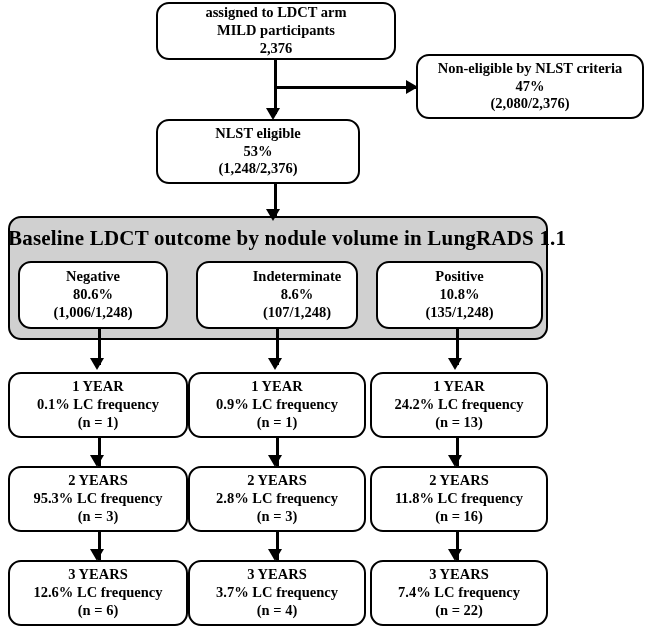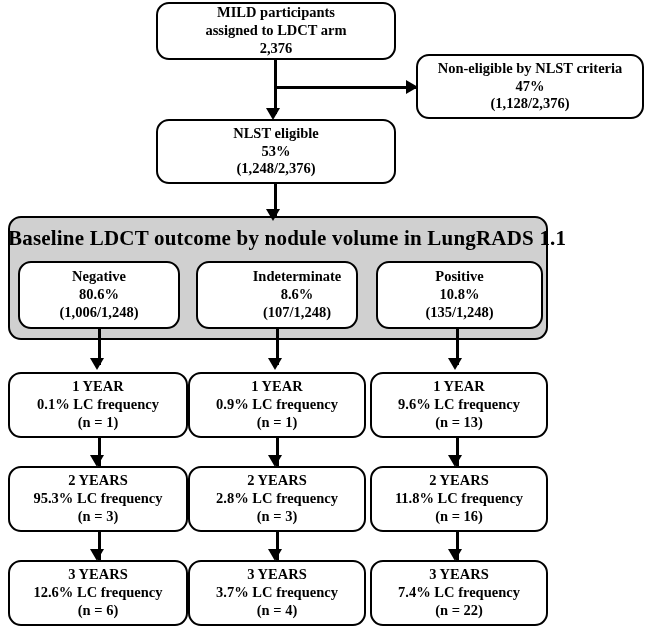--- a/index.html
+++ b/index.html
@@ -92,50 +92,50 @@
   .fs-title   { font-size: 21px; letter-spacing: 0.2px; }
   .fs-box     { font-size: 14.5px; }
   .fs-boxhead { font-size: 14.5px; }
 </style>
 </head>
 <body>
 
 <div id="canvas">
 
   <div class="node fs-box" style="left:156px; top:2px; width:240px; height:58px;">
+    <span class="ln">assigned to LDCT arm</span>
     <span class="ln">MILD participants</span>
-    <span class="ln">assigned to LDCT arm</span>
     <span class="ln">2,376</span>
   </div>
 
   <div class="vline" style="left:273.5px; top:60px; height:54px;"></div>
   <div class="arrow-down" style="left:266px; top:108px;"></div>
 
   <div class="hline" style="left:273.5px; top:86px; width:142px;"></div>
   <div class="arrow-right" style="left:406px; top:80px;"></div>
 
   <div class="node fs-box" style="left:416px; top:54px; width:228px; height:65px;">
     <span class="ln">Non-eligible by NLST criteria</span>
     <span class="ln">47%</span>
-    <span class="ln">(1,128/2,376)</span>
-  </div>
-
-  <div class="node fs-box" style="left:156px; top:119px; width:240px; height:65px;">
+    <span class="ln">(2,080/2,376)</span>
+  </div>
+
+  <div class="node fs-box" style="left:156px; top:119px; width:204px; height:65px;">
     <span class="ln">NLST eligible</span>
     <span class="ln">53%</span>
     <span class="ln">(1,248/2,376)</span>
   </div>
 
   <div class="vline" style="left:273.5px; top:184px; height:32px;"></div>
   <div class="arrow-down" style="left:266px; top:209px;"></div>
 
   <div class="panel" style="left:8px; top:216px; width:540px; height:124px;"></div>
   <div class="panel-title fs-title" style="left:8px; width:540px; top:226px;">Baseline LDCT outcome by nodule volume in LungRADS 1.1</div>
 
-  <div class="node fs-box" style="left:18px; top:261px; width:162px; height:68px;">
+  <div class="node fs-box" style="left:18px; top:261px; width:150px; height:68px;">
     <span class="ln fs-boxhead">Negative</span>
     <span class="ln">80.6%</span>
     <span class="ln">(1,006/1,248)</span>
   </div>
 
   <div class="node fs-box" style="left:196px; top:261px; width:162px; height:68px;padding-left:40px;">
     <span class="ln fs-boxhead">Indeterminate</span>
     <span class="ln">8.6%</span>
     <span class="ln">(107/1,248)</span>
   </div>
@@ -162,21 +162,21 @@
   </div>
 
   <div class="node fs-box" style="left:188px; top:372px; width:178px; height:66px;">
     <span class="ln fs-boxhead">1 YEAR</span>
     <span class="ln">0.9% LC frequency</span>
     <span class="ln">(n = 1)</span>
   </div>
 
   <div class="node fs-box" style="left:370px; top:372px; width:178px; height:66px;">
     <span class="ln fs-boxhead">1 YEAR</span>
-    <span class="ln">9.6%  LC frequency</span>
+    <span class="ln">24.2%  LC frequency</span>
     <span class="ln">(n = 13)</span>
   </div>
 
   <div class="vline" style="left:97.5px; top:438px; height:30px;"></div>
   <div class="arrow-down" style="left:90px; top:455px;"></div>
 
   <div class="vline" style="left:275.5px; top:438px; height:30px;"></div>
   <div class="arrow-down" style="left:268px; top:455px;"></div>
 
   <div class="vline" style="left:455.5px; top:438px; height:30px;"></div>

